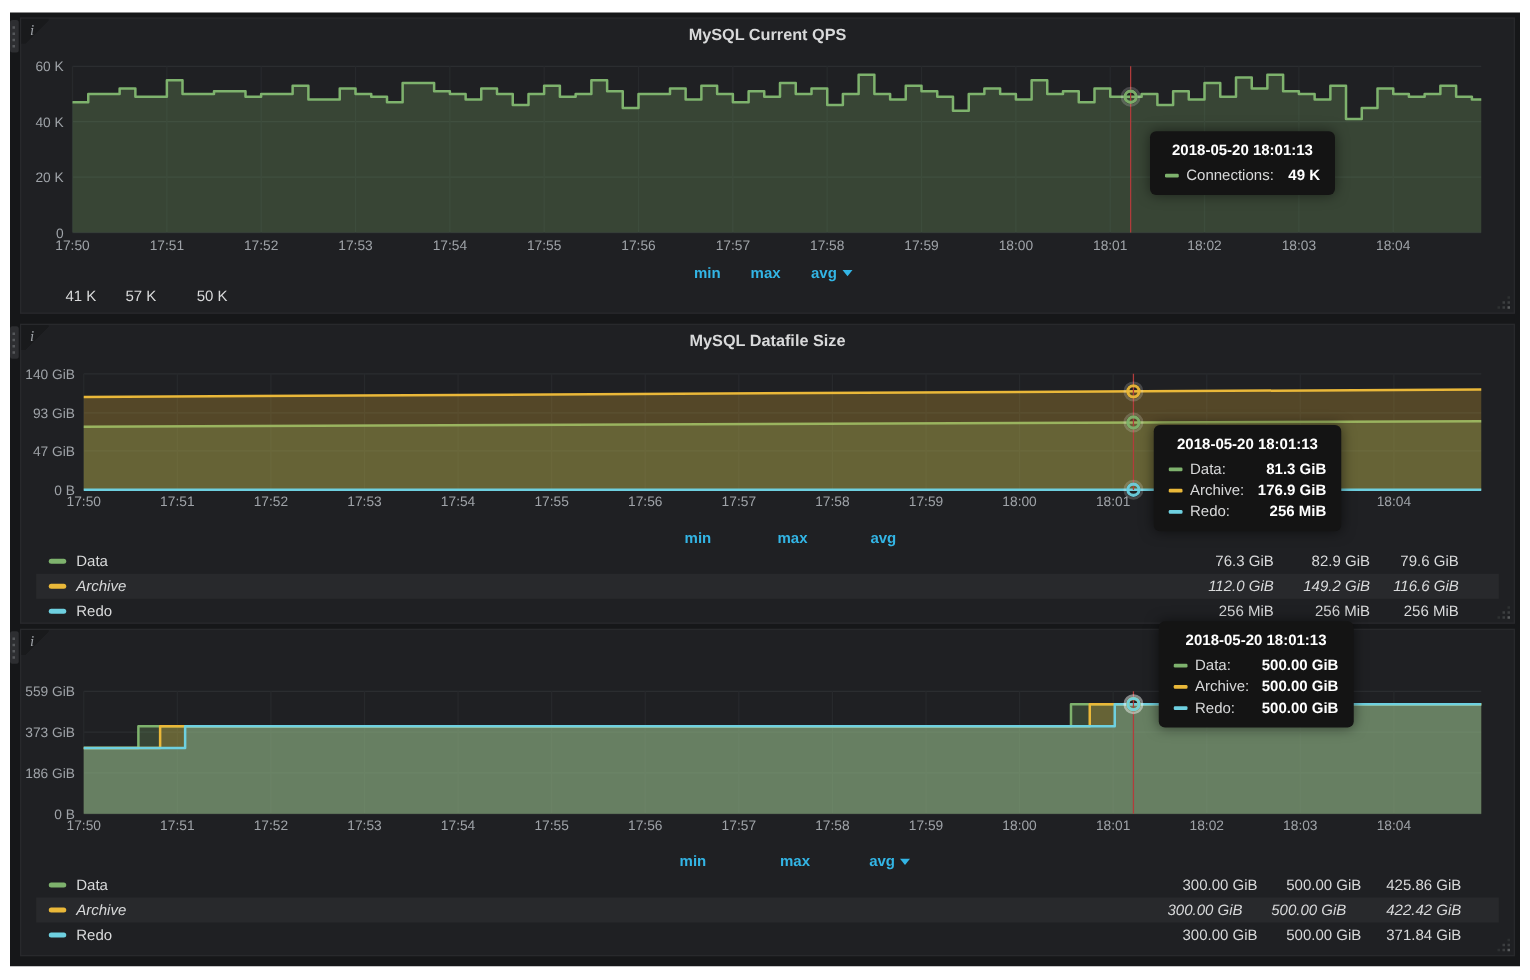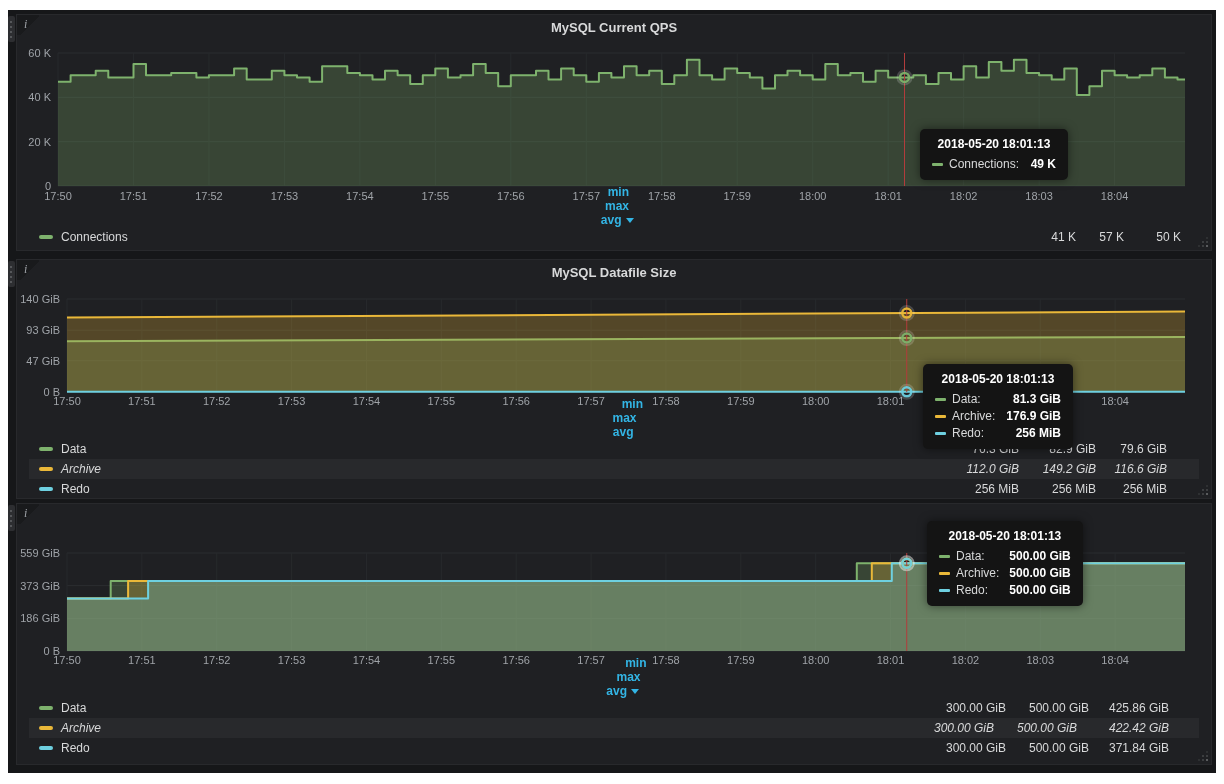--- a/index.html
+++ b/index.html
@@ -8,30 +8,30 @@
   .dashboard { position:absolute; left:8px; top:10px; width:1208px; height:763px; background:#161719; }
   .panel { position:absolute; left:8px; width:1196px; background:#1f2023; border:1px solid #28292c; }
   .panel-title { position:absolute; left:0; right:0; top:5px; text-align:center; color:#d8d9da; font-size:13px; font-weight:bold; cursor:pointer; }
   .corner-info { position:absolute; left:0; top:0; width:22px; height:20px; color:#9fa3a8; font-size:12px; font-style:italic; font-family:"Liberation Serif", serif; padding:2px 0 0 7px; background:linear-gradient(135deg, #191a1c 55%, transparent 56%); cursor:pointer; }
   .row-handle { position:absolute; width:7px; height:26px; background:#2d2e31; border-radius:2px; cursor:grab; }
   .row-handle::after { content:""; position:absolute; left:2px; top:5px; width:2px; height:2px; background:#55575a; box-shadow:0 5px 0 #55575a, 0 10px 0 #55575a, 0 15px 0 #55575a; }
   .chart-svg { position:absolute; left:0; top:0; }
   svg text.ytick { fill:#9fa3a8; font-size:11px; font-family:"Liberation Sans", sans-serif; }
   svg text.xtick { fill:#9fa3a8; font-size:11px; font-family:"Liberation Sans", sans-serif; }
   .legend { position:absolute; left:12px; right:12px; font-size:12px; color:#d8d9da; }
-  .legend-header { display:flex; justify-content:flex-end; align-items:center; height:18px; font-weight:bold;flex-direction:column; }
+  .legend-header { display:flex; justify-content:center; align-items:center; height:18px; font-weight:bold; }
   .legend-header .hcell { text-align:right; color:#33b5e5; cursor:pointer; }
   .caret { display:inline-block; width:0; height:0; border-left:4px solid transparent; border-right:4px solid transparent; border-top:5px solid #33b5e5; margin-left:4px; vertical-align:middle; }
   .legend-row { display:flex; align-items:center; }
   .legend-row.alt { background:rgba(255,255,255,0.045);font-style:italic; }
   .legend-label-wrap { display:flex; align-items:center; flex:1; padding-left:10px; }
   .swatch { display:inline-block; width:14px; height:4px; border-radius:2px; margin-right:8px; }
   .series-label { cursor:pointer; }
   .scell { text-align:right; }
-  .tooltip { position:absolute; background:#141414; border-radius:5px; padding:8px 12px 9px 12px; z-index:50; font-size:12px; color:#d8d9da; box-shadow:0 0 10px rgba(0,0,0,0.5);margin-top:24px; }
+  .tooltip { position:absolute; background:#141414; border-radius:5px; padding:8px 12px 9px 12px; z-index:50; font-size:12px; color:#d8d9da; box-shadow:0 0 10px rgba(0,0,0,0.5); }
   .tt-time { font-weight:bold; color:#ffffff; text-align:center; margin-bottom:6px; white-space:nowrap; }
   .tt-row { display:flex; align-items:center; margin-top:3px; white-space:nowrap; }
   .tt-dash { display:inline-block; width:11px; height:3px; border-radius:1px; margin-right:6px; }
   .tt-label { margin-right:10px; }
   .tt-value { font-weight:bold; color:#ffffff; margin-left:auto; }
   .resize-handle { position:absolute; right:2px; bottom:2px; width:11px; height:11px; cursor:nwse-resize; }
   .resize-handle::after { content:""; position:absolute; right:1px; bottom:1px; width:2px; height:2px; background:#5a5c5e; box-shadow:-4px 0 0 #3c3e40, 0 -4px 0 #3c3e40, -8px 0 0 #2e3032, 0 -8px 0 #2e3032, -4px -4px 0 #3c3e40; }
 </style>
 </head>
 <body>
@@ -93,24 +93,20 @@
             <circle cx="887.5078125" cy="62.38333333333334" r="4.5" fill="none" stroke="#7EB26D" stroke-width="2.5" opacity="0.95"></circle>
           </svg>
         </div>
       <div class="legend" style="top: 194px;">
           <div class="legend-header" style="padding-right: 18px;">
             <span class="hcell" style="width: 48px;"><span>min</span></span>
             <span class="hcell" style="width: 48px;"><span>max</span></span>
             <span class="hcell" style="width: 57px;"><span>avg</span><span class="caret"></span></span>
           </div>
           <div class="legend-row" style="height: 19px; padding-right: 18px;">
-            <span class="legend-label-wrap">
-              <span class="swatch" style="background: rgb(126, 178, 109);"></span>
-              <span class="series-label">Connections</span>
-            </span>
             <span class="scell" style="width: 48px;">41 K</span>
             <span class="scell" style="width: 48px;">57 K</span>
             <span class="scell" style="width: 57px;">50 K</span>
           </div>
         </div>
       <div class="resize-handle"></div>
     </div>
 
     <div class="panel" style="top:249px; height:240px;">
       <div class="corner-info">i</div>

